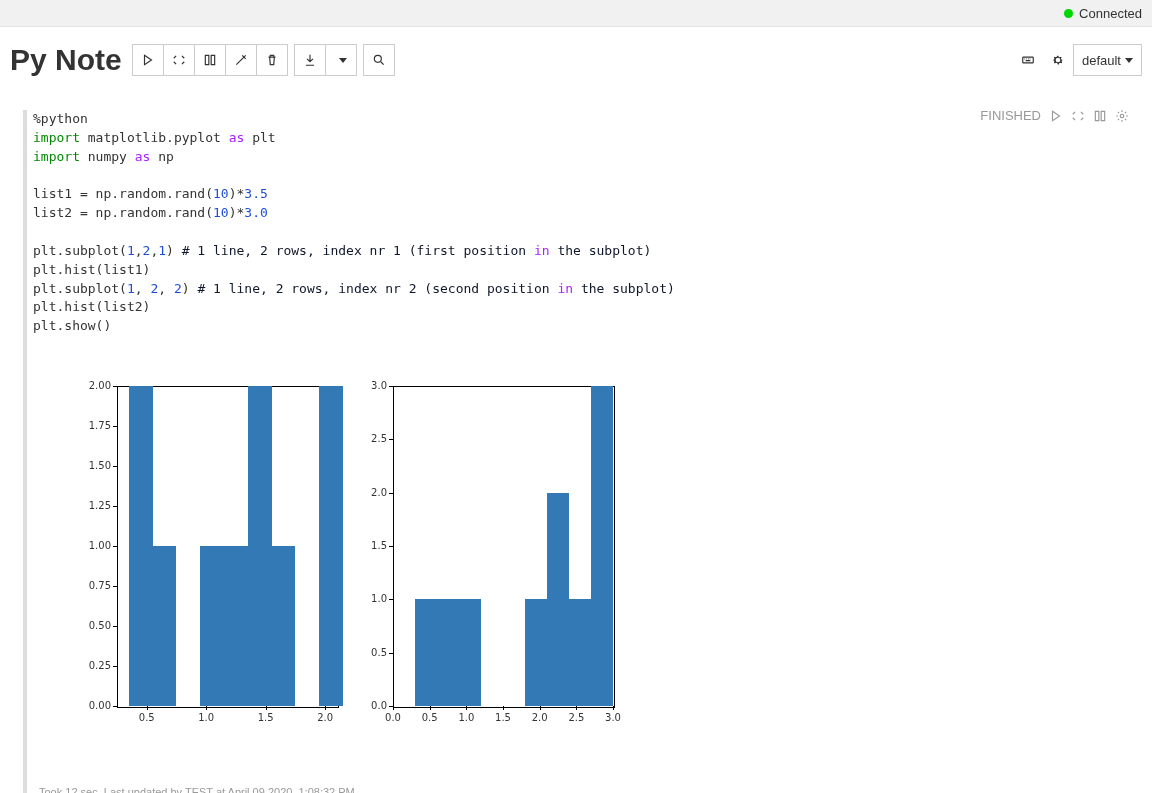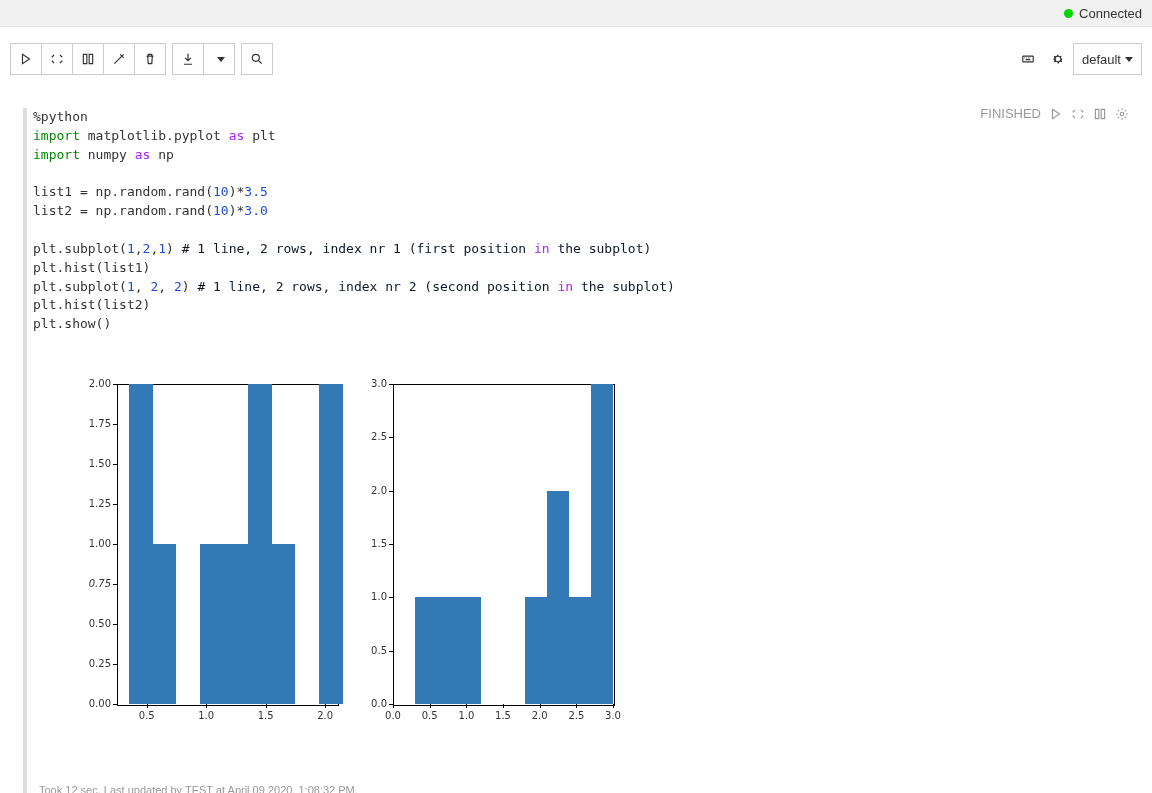--- a/index.html
+++ b/index.html
@@ -36,20 +36,21 @@
 </style>
 </head>
 <body>
 
 <div class="topbar">
   <span class="conn-dot"></span>
   <span>Connected</span>
 </div>
 
 <div class="header">
+  <div class="title">Py Note</div>
 
   <div class="btn-group">
     <div class="btn">
         <svg viewBox="0 0 24 24">
           <path d="M6 4l12 8-12 8z"></path>
         </svg>
       </div>
     <div class="btn">
         <svg viewBox="0 0 24 24">
           <path d="M3 9l4-4M3 15l4 4M21 9l-4-4M21 15l-4 4"></path>
@@ -154,21 +155,21 @@
           <div class="bar" style="left: 151.027px; width: 23.7838px; top: 160px; height: 160px;"></div>
           <div class="bar" style="left: 174.811px; width: 23.7838px; top: 0px; height: 320px;"></div>
           <div class="bar" style="left: 198.595px; width: 23.7838px; top: 160px; height: 160px;"></div>
           <div class="bar" style="left: 246.162px; width: 23.7838px; top: 0px; height: 320px;"></div>
           <div class="ytick" style="right: 232px; left: 0px; text-align: right; width: 38px; top: 314px;">0.00</div>
           <div class="tickline" style="left: 40px; top: 320px; width: 4px; height: 1px;"></div>
           <div class="ytick" style="right: 232px; left: 0px; text-align: right; width: 38px; top: 274px;">0.25</div>
           <div class="tickline" style="left: 40px; top: 280px; width: 4px; height: 1px;"></div>
           <div class="ytick" style="right: 232px; left: 0px; text-align: right; width: 38px; top: 234px;">0.50</div>
           <div class="tickline" style="left: 40px; top: 240px; width: 4px; height: 1px;"></div>
-          <div class="ytick" style="right: 232px; left: 0px; text-align: right; width: 38px; top: 194px; font-style: italic;">0.75</div>
+          <div class="ytick" style="right: 232px; left: 0px; text-align: right; width: 38px; top: 194px;">0.75</div>
           <div class="tickline" style="left: 40px; top: 200px; width: 4px; height: 1px;"></div>
           <div class="ytick" style="right: 232px; left: 0px; text-align: right; width: 38px; top: 154px;">1.00</div>
           <div class="tickline" style="left: 40px; top: 160px; width: 4px; height: 1px;"></div>
           <div class="ytick" style="right: 232px; left: 0px; text-align: right; width: 38px; top: 114px;">1.25</div>
           <div class="tickline" style="left: 40px; top: 120px; width: 4px; height: 1px;"></div>
           <div class="ytick" style="right: 232px; left: 0px; text-align: right; width: 38px; top: 74px;">1.50</div>
           <div class="tickline" style="left: 40px; top: 80px; width: 4px; height: 1px;"></div>
           <div class="ytick" style="right: 244px; left: 0px; text-align: right; width: 38px; top: 34px;">1.75</div>
           <div class="tickline" style="left: 40px; top: 40px; width: 4px; height: 1px;"></div>
           <div class="ytick" style="right: 232px; left: 0px; text-align: right; width: 38px; top: -6px;">2.00</div>

